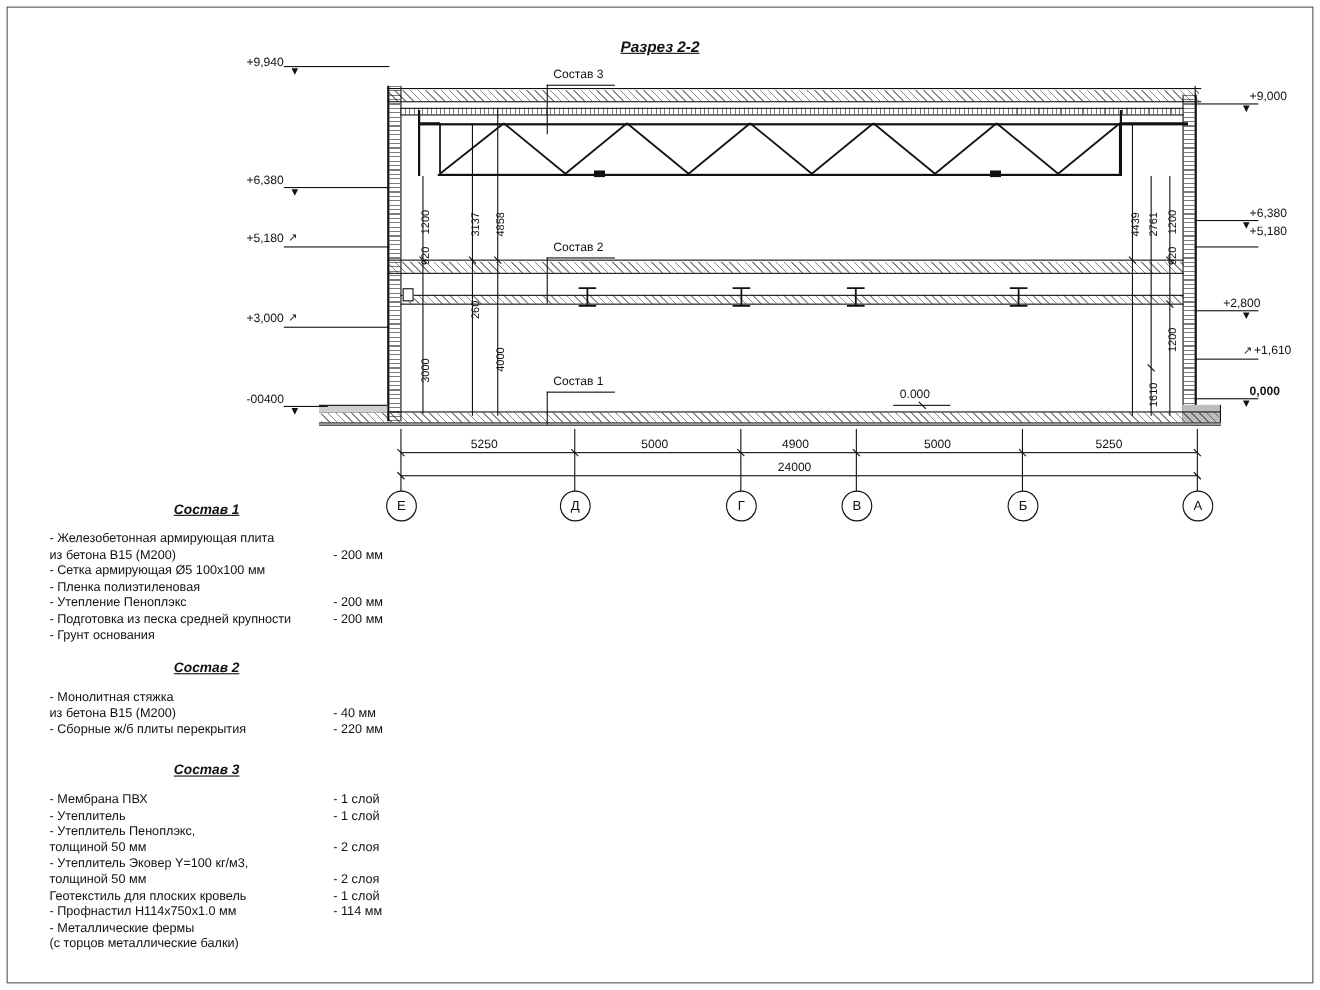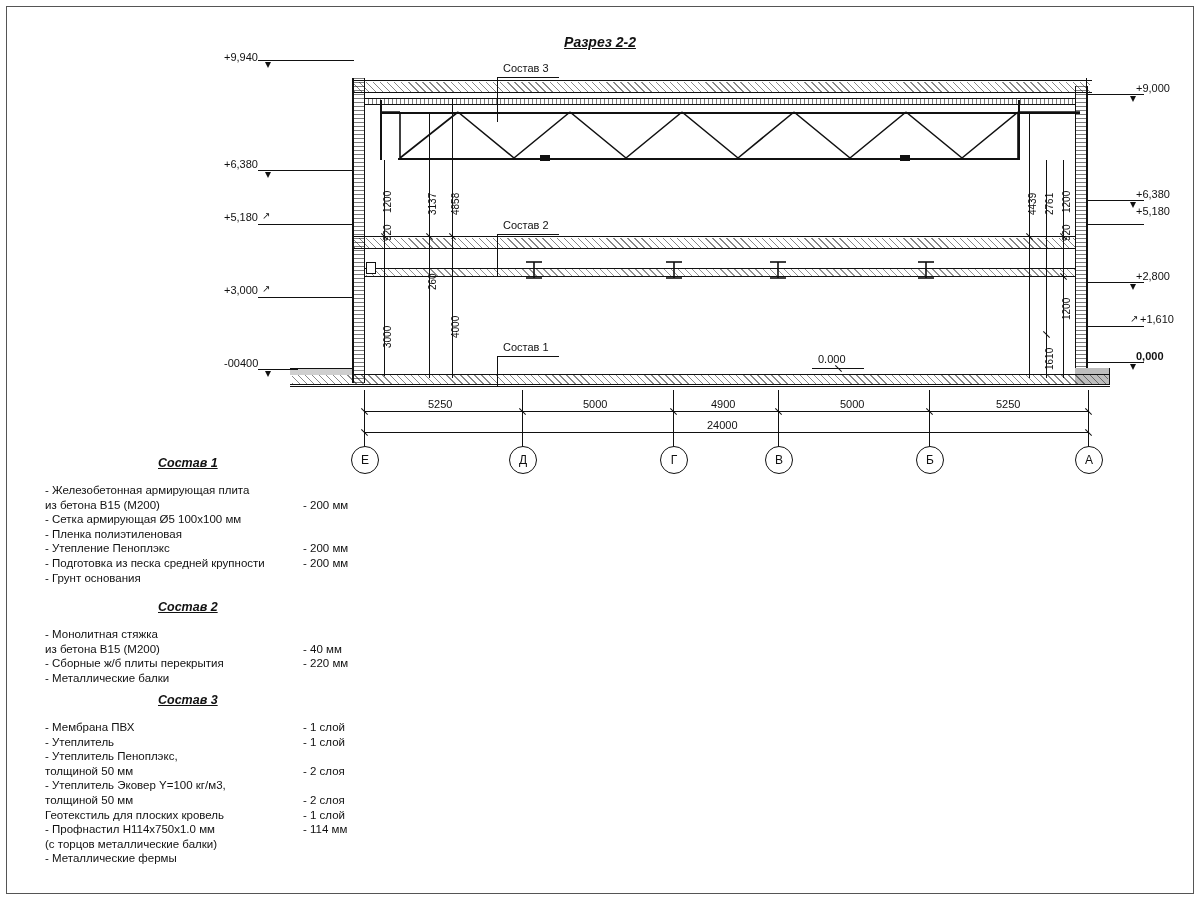--- a/index.html
+++ b/index.html
@@ -150,21 +150,21 @@
       <div class="arrowdn" style="left:1130px;top:96px;"></div>
       <div class="ln h1" style="left:1086px;top:94px;width:58px;"></div>
 
       <div class="lvl" style="left:1136px;top:188px;">+6,380</div>
       <div class="arrowdn" style="left:1130px;top:202px;"></div>
       <div class="ln h1" style="left:1086px;top:200px;width:58px;"></div>
 
       <div class="lvl" style="left:1136px;top:205px;">+5,180</div>
       <div class="ln h1" style="left:1086px;top:224px;width:58px;"></div>
 
-      <div class="lvl" style="left:1136px;top:270px;text-align:center;">+2,800</div>
+      <div class="lvl" style="left:1112px;top:270px;text-align:center;">+2,800</div>
       <div class="arrowdn" style="left:1130px;top:284px;"></div>
       <div class="ln h1" style="left:1086px;top:282px;width:58px;"></div>
 
       <div class="lvl" style="left:1140px;top:313px;">+1,610</div>
       <div class="txt-s" style="left:1130px;top:313px;">↗</div>
       <div class="ln h1" style="left:1086px;top:326px;width:58px;"></div>
 
       <div class="lvl" style="left:1136px;top:350px;font-weight:bold;">0,000</div>
       <div class="arrowdn" style="left:1130px;top:364px;"></div>
       <div class="ln h1" style="left:1086px;top:362px;width:58px;"></div>
@@ -306,24 +306,20 @@
         <span class="leg-r"></span>
       </div>
     <div class="leg-row">
         <span class="leg-l">  из бетона В15 (М200)</span>
         <span class="leg-r">- 40 мм</span>
       </div>
     <div class="leg-row">
         <span class="leg-l">- Сборные ж/б плиты перекрытия</span>
         <span class="leg-r">- 220 мм</span>
       </div>
-    <div class="leg-row">
-        <span class="leg-l">- Металлические балки</span>
-        <span class="leg-r"></span>
-      </div>
   </div>
 
   <div class="legend" style="left:45px;top:693px;width:380px;">
     <div class="leg-title" style="text-align:left;margin-left:113px;">Состав 3</div>
     <div style="height:14px;"></div>
     <div class="leg-row">
         <span class="leg-l">- Мембрана ПВХ</span>
         <span class="leg-r">- 1 слой</span>
       </div>
     <div class="leg-row">
@@ -348,22 +344,22 @@
       </div>
     <div class="leg-row">
         <span class="leg-l">Геотекстиль для плоских кровель</span>
         <span class="leg-r">- 1 слой</span>
       </div>
     <div class="leg-row">
         <span class="leg-l">- Профнастил Н114х750х1.0 мм</span>
         <span class="leg-r">- 114 мм</span>
       </div>
     <div class="leg-row">
+        <span class="leg-l">- Металлические фермы</span>
+        <span class="leg-r"></span>
+      </div>
+    <div class="leg-row">
         <span class="leg-l">  (с торцов металлические балки)</span>
         <span class="leg-r"></span>
       </div>
-    <div class="leg-row">
-        <span class="leg-l">- Металлические фермы</span>
-        <span class="leg-r"></span>
-      </div>
   </div>
 
 </div>
 
 </body></html>

